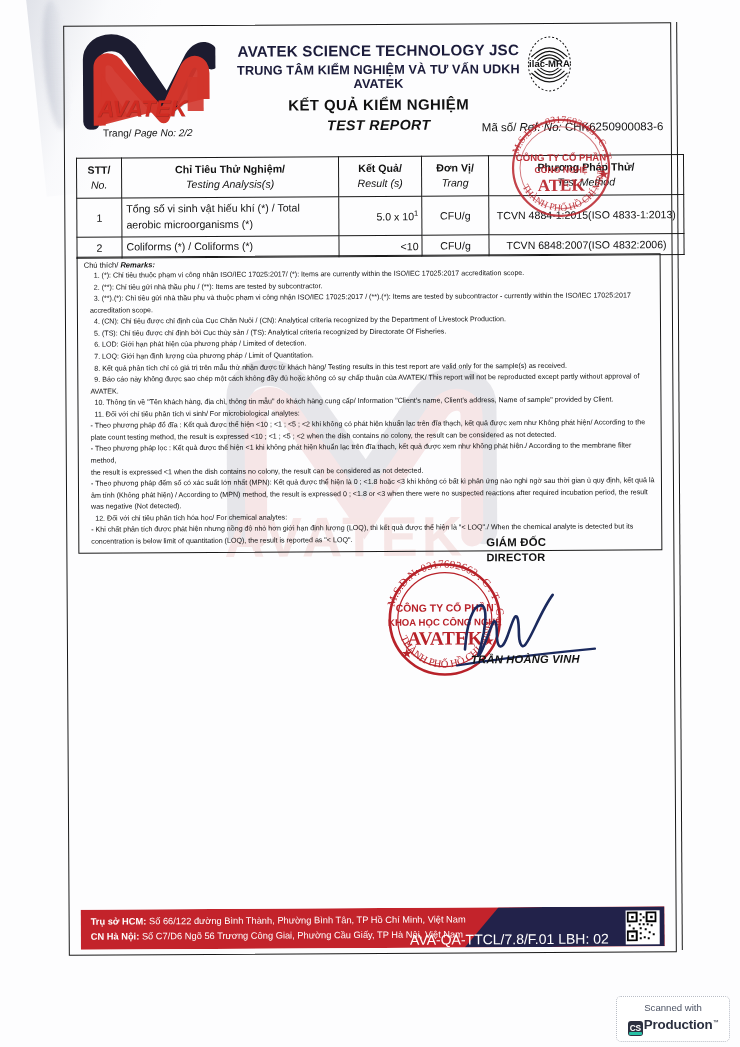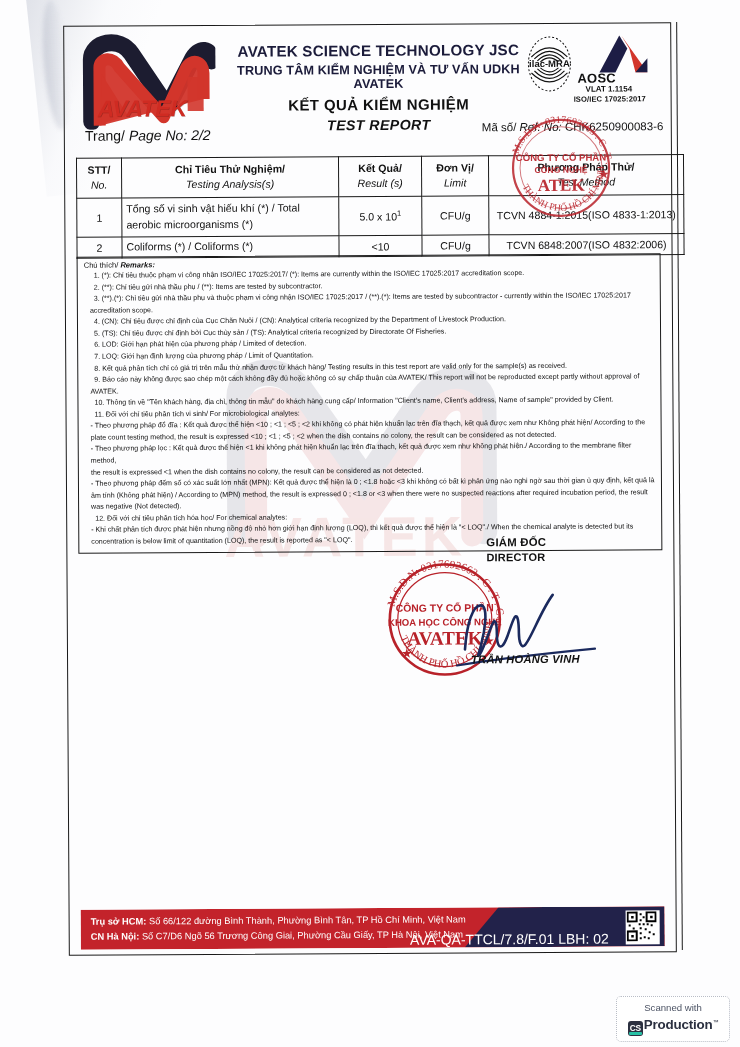--- a/index.html
+++ b/index.html
@@ -112,21 +112,21 @@
     letter-spacing: 0px;
     color: #cf2b22;
     font-family: "Liberation Sans", sans-serif;
     text-shadow: 0.5px 0.5px 0 rgba(0,0,0,0.25);
   }
   .page-no {
     position: absolute;
     left: 2px; top: 94px;
     width: 152px;
     text-align: center;
-    font-size: 14px;
+    font-size: 10px;
     color: #111;
   }
   .page-no i { font-style: italic; }
 
   .org-block {
     position: absolute;
     left: 150px; top: 14px;
     width: 330px;
     text-align: center;
   }
@@ -234,21 +234,21 @@
     line-height: 1.45;
     padding: 4px 2px;
   }
   .rtable th .en {
     display: block;
     font-weight: normal;
     font-style: italic;
   }
   .c-stt { width: 40px; text-align: center; }
   .c-name { width: 212px; }
-  .c-res { width: 78px; text-align: center; }
+  .c-res { width: 78px; text-align: right; }
   .c-unit { width: 62px; text-align: center; }
   .c-meth { width: 190px; text-align: center; }
   .rtable td.cell-name { text-align: left; line-height: 1.5; padding-left: 4px;}
   .rtable td.cell-tall { height: 34px; }
   sup { font-size: 7.6px; }
 
   
   .remarks-box {
     position: absolute;
     left: 12px; top: 231px;
@@ -470,30 +470,20 @@
             <path d="M6 22 Q24 4 42 22" fill="none" stroke="#111" stroke-width="1.1"></path>
             <path d="M9 24 Q24 9 39 24" fill="none" stroke="#111" stroke-width="1.1"></path>
             <path d="M12 26 Q24 14 36 26" fill="none" stroke="#111" stroke-width="1.1"></path>
             <path d="M15 27 Q24 19 33 27" fill="none" stroke="#111" stroke-width="1.1"></path>
             <path d="M6 38 Q24 56 42 38" fill="none" stroke="#111" stroke-width="1.1"></path>
             <path d="M9 36 Q24 51 39 36" fill="none" stroke="#111" stroke-width="1.1"></path>
             <path d="M12 34 Q24 46 36 34" fill="none" stroke="#111" stroke-width="1.1"></path>
             <path d="M15 33 Q24 41 33 33" fill="none" stroke="#111" stroke-width="1.1"></path>
             <text x="24" y="32" font-family="Liberation Sans, sans-serif" font-size="9.5" font-weight="bold" fill="#111" text-anchor="middle">ilac-MRA</text>
           </svg>
-        </div>
-        <div class="aosc">
-          <svg width="64" height="42" viewBox="0 0 64 42" aria-hidden="true">
-            <path d="M8 40 L28 3 L36 16 L24 40 Z" fill="#1d1d45"></path>
-            <path d="M30 3 L56 40 L44 40 L38 16 Z" fill="#d2352b"></path>
-            <path d="M44 40 L56 40 L56 26 Z" fill="#1d1d45"></path>
-          </svg>
-          <div class="aosc-name">AOSC</div>
-          <div class="vlat">VLAT 1.1154</div>
-          <div class="isoiec">ISO/IEC 17025:2017</div>
         </div>
       </div>
 
       <div class="title-block">
         <div class="title-vn">KẾT QUẢ KIỂM NGHIỆM</div>
         <div class="title-en">TEST REPORT</div>
       </div>
 
       <div class="refno">
         <span>Mã số/ </span><i>Ref. No:</i>
@@ -511,21 +501,21 @@
           <th class="c-name">
             <span>Chỉ Tiêu Thử Nghiệm/</span>
             <span class="en">Testing Analysis(s)</span>
           </th>
           <th class="c-res">
             <span>Kết Quả/</span>
             <span class="en">Result (s)</span>
           </th>
           <th class="c-unit">
             <span>Đơn Vị/</span>
-            <span class="en">Limit</span>
+            <span class="en">Trang</span>
           </th>
           <th class="c-meth">
             <span>Phương Pháp Thử/</span>
             <span class="en">Test Method</span>
           </th>
         </tr>
       </thead>
       <tbody>
         <tr>
           <td class="c-stt cell-tall">1</td>

